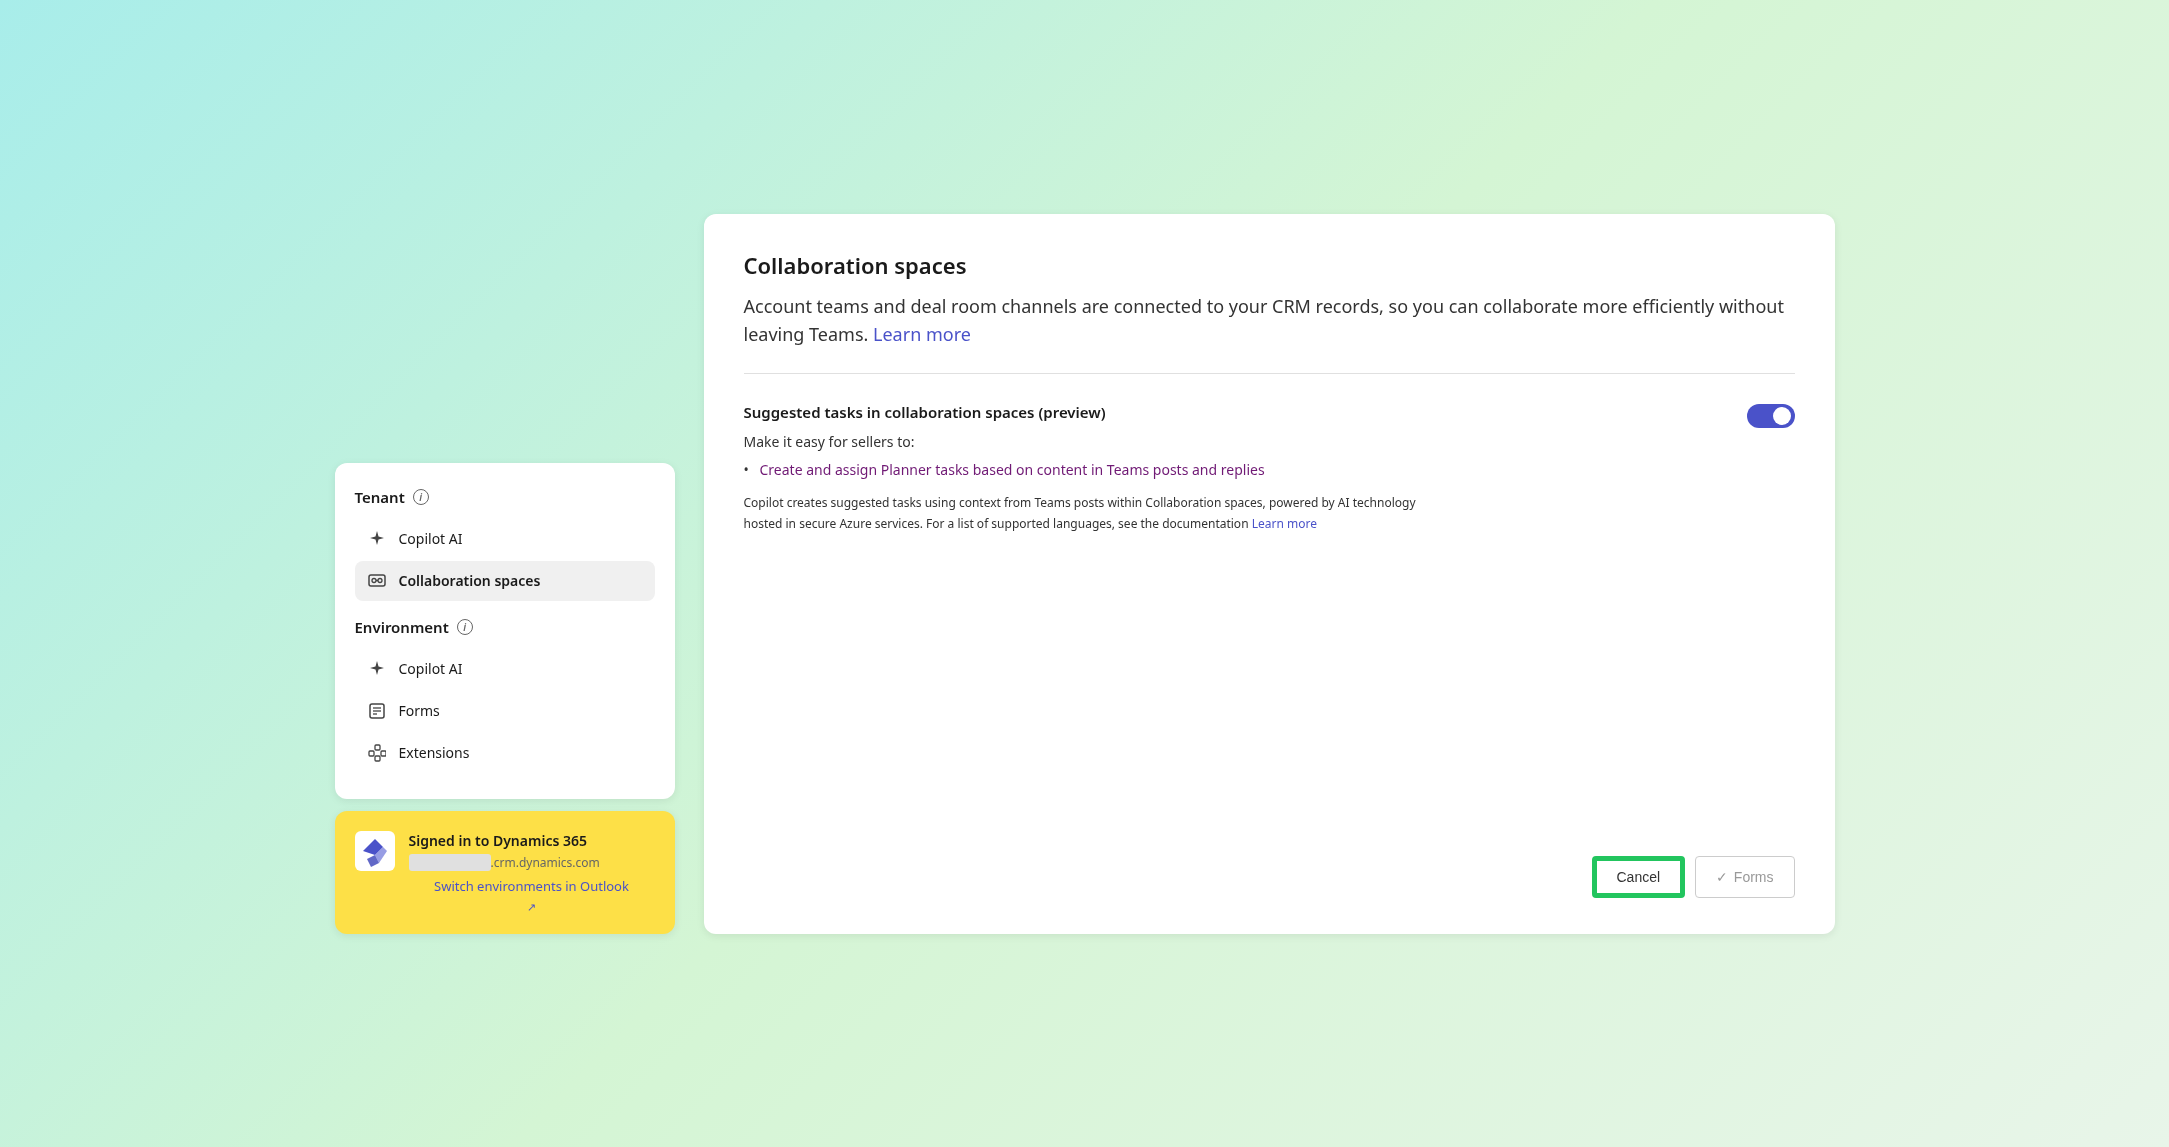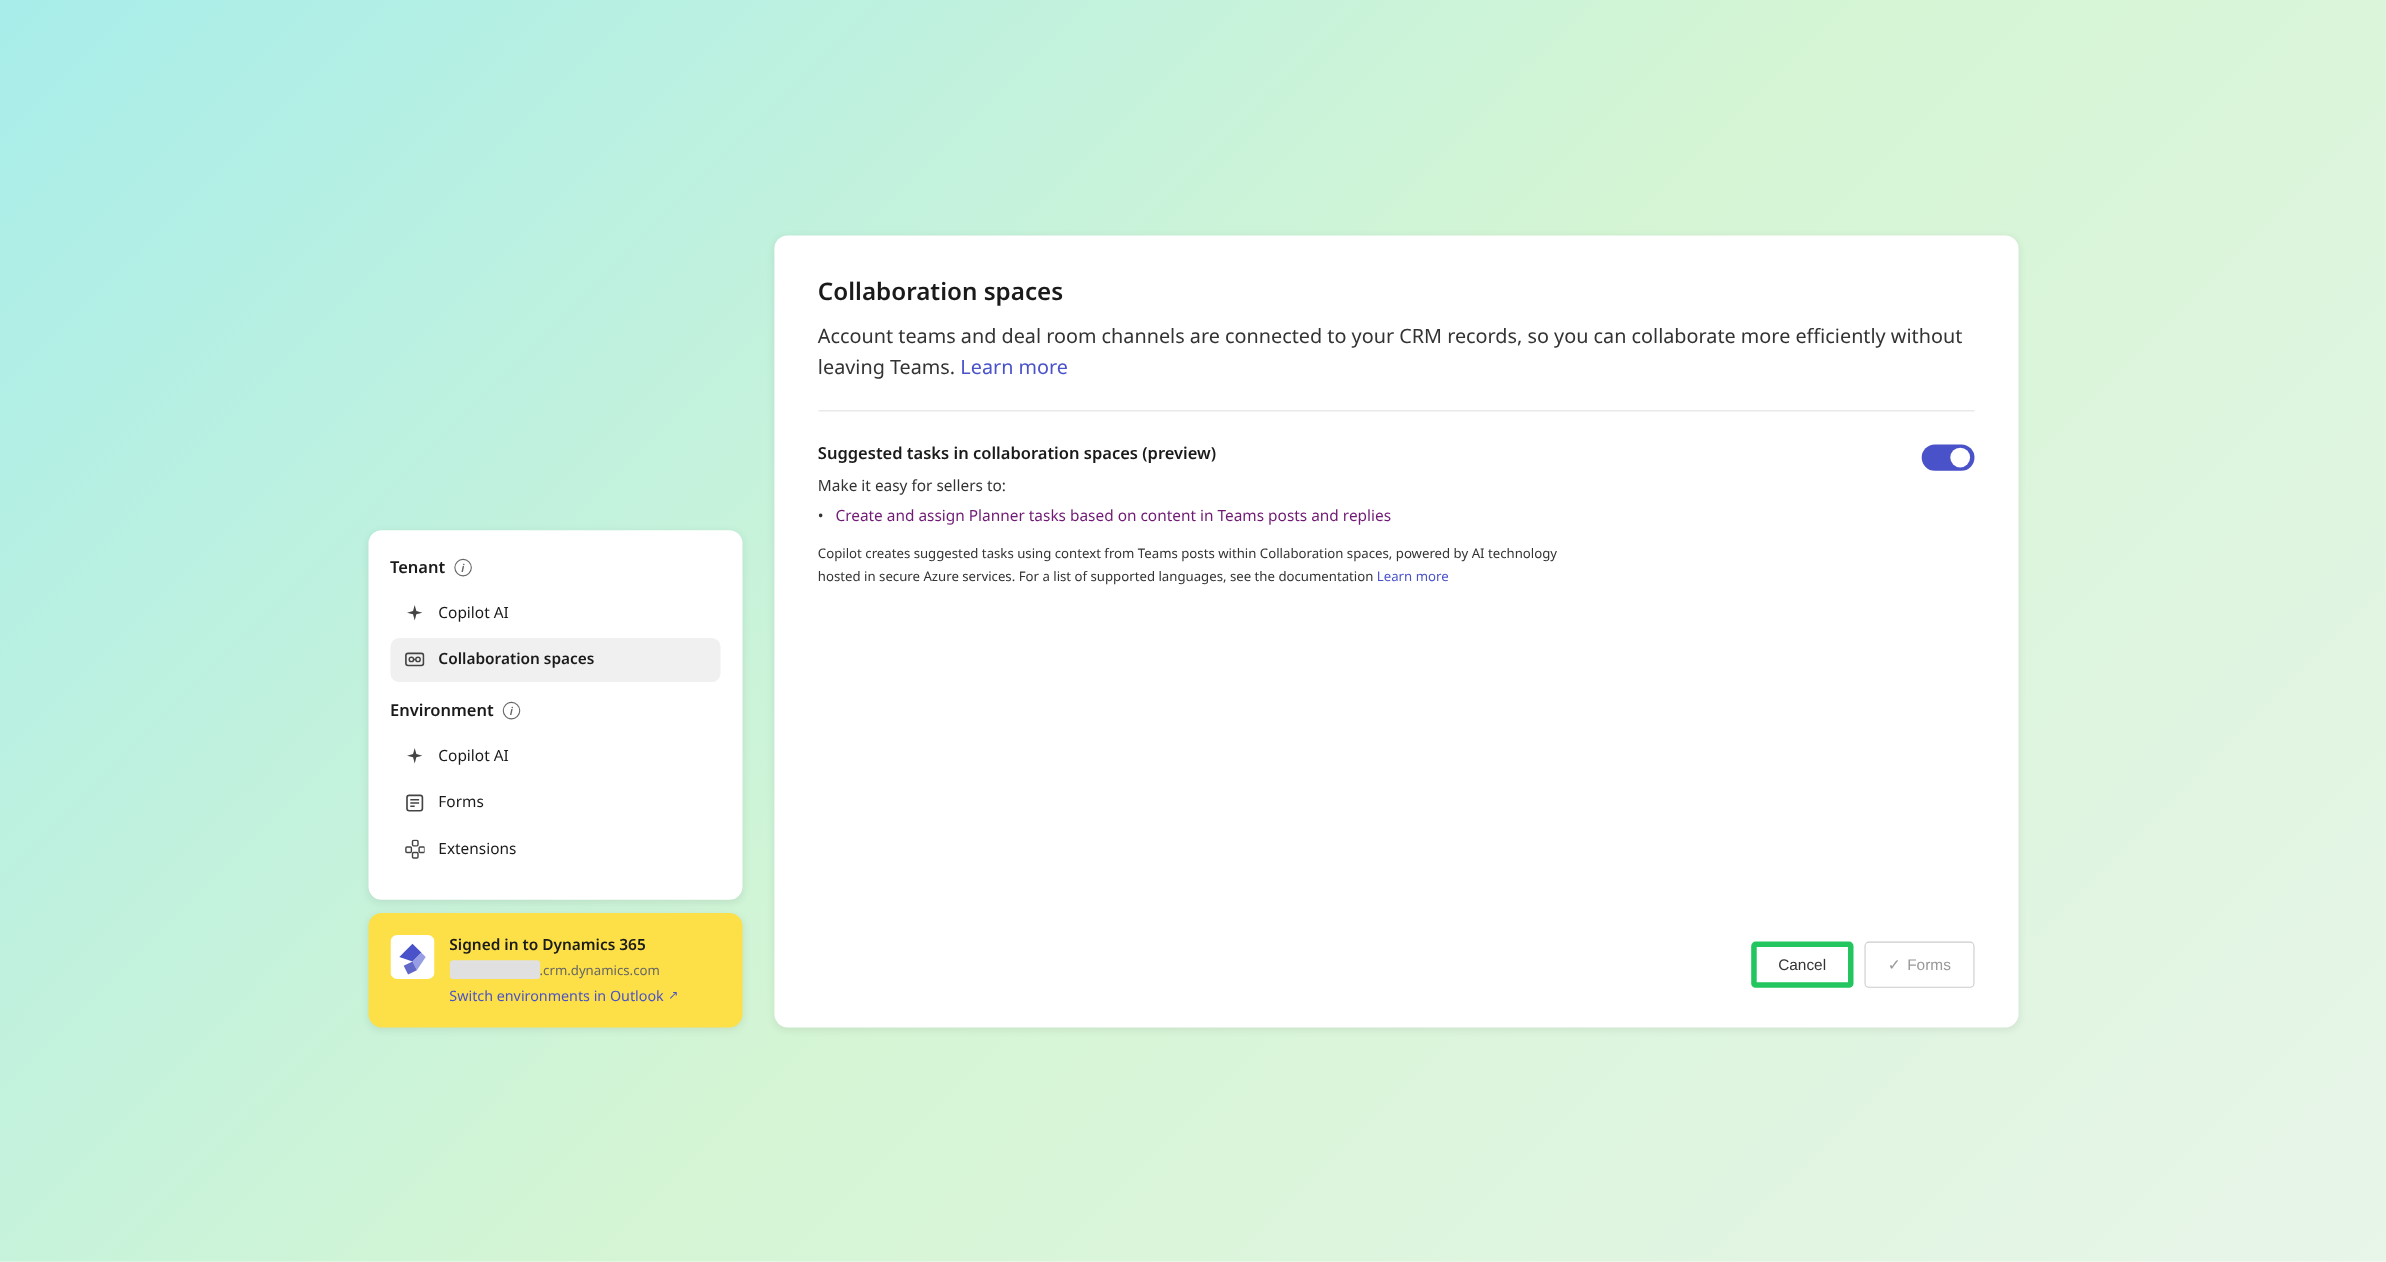--- a/index.html
+++ b/index.html
@@ -107,20 +107,21 @@
       margin-bottom: 6px;
     }
     .switch-link {
       font-size: 13px;
       color: #4a52c9;
       text-decoration: none;
       display: flex;
       align-items: center;
       gap: 4px;
       cursor: pointer;
+      flex-direction: column;
     }
     .main-card {
       background: #fff;
       border-radius: 12px;
       padding: 36px 40px;
       flex: 1;
       box-shadow: 0 2px 8px rgba(0,0,0,0.08);
       min-height: 720px;
       position: relative;
     }

